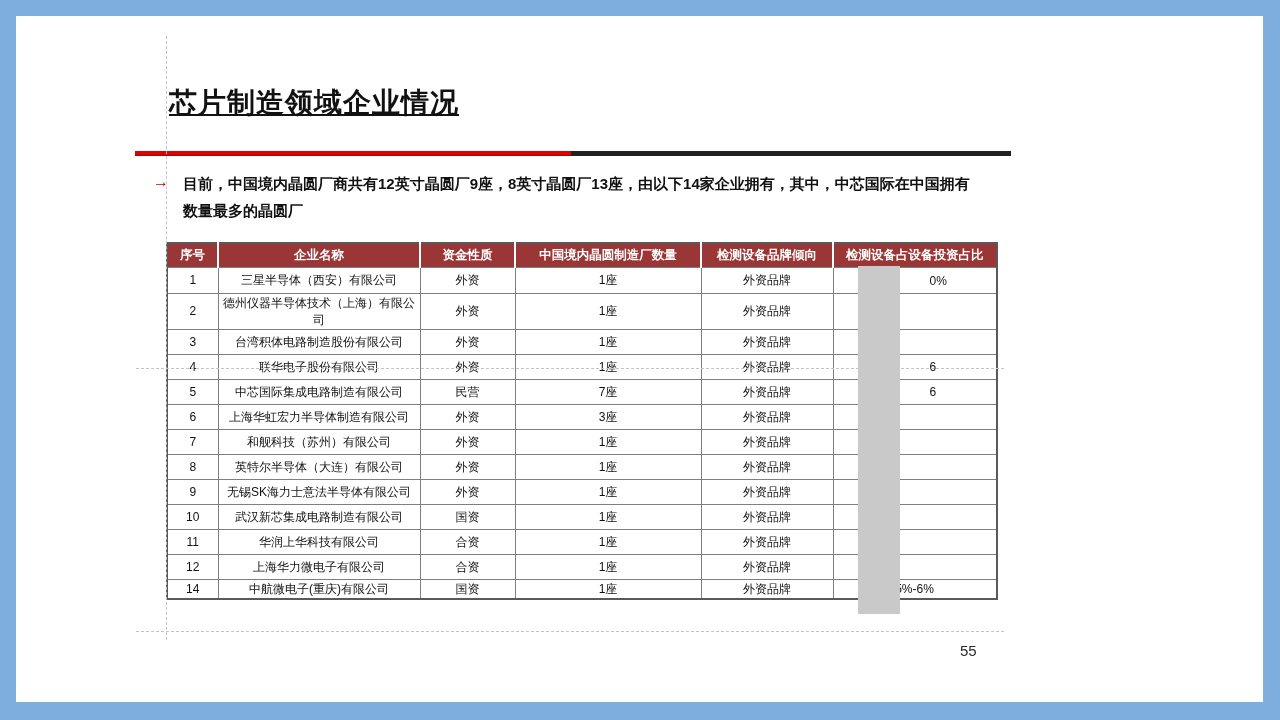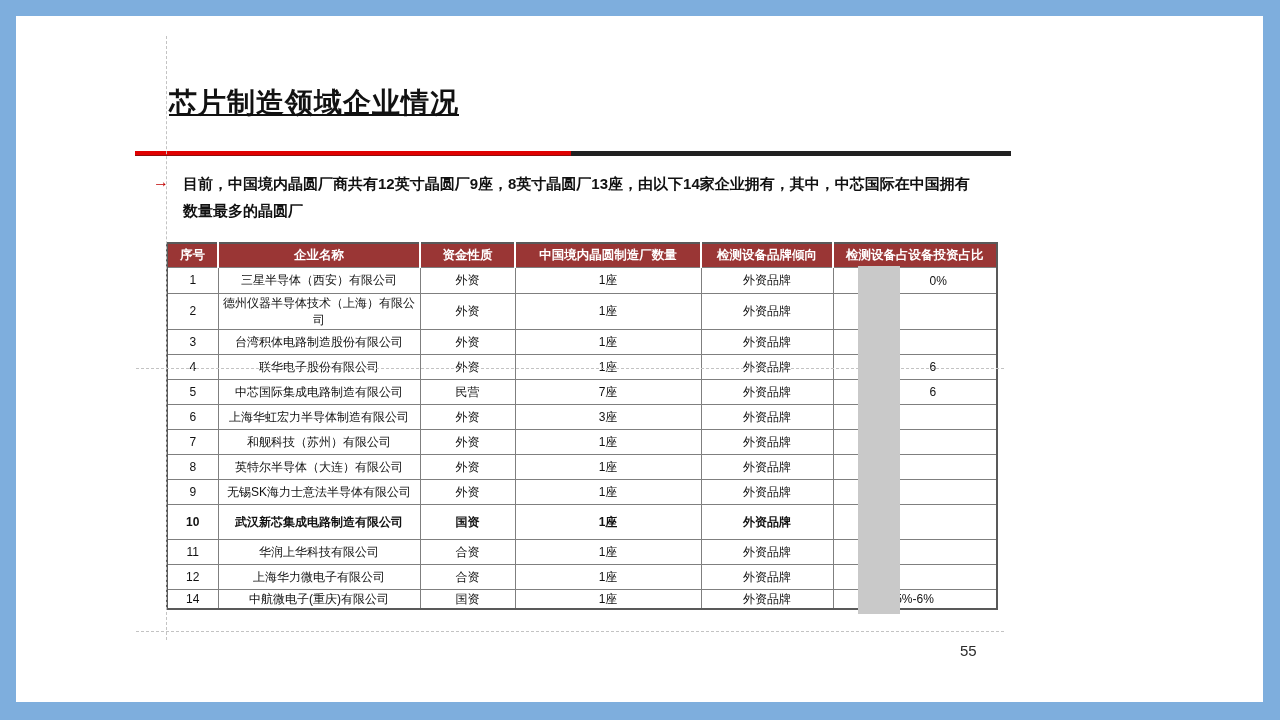--- a/index.html
+++ b/index.html
@@ -213,21 +213,21 @@
             </td>
           </tr>
           <tr style="height: 25px;">
             <td>9</td>
             <td>无锡SK海力士意法半导体有限公司</td>
             <td>外资</td>
             <td>1座</td>
             <td>外资品牌</td>
             <td class="ratio-cell"></td>
           </tr>
-          <tr style="height: 35px; font-weight: bold;">
+          <tr style="height: 25px;">
             <td>10</td>
             <td>武汉新芯集成电路制造有限公司</td>
             <td>国资</td>
             <td>1座</td>
             <td>外资品牌</td>
             <td class="ratio-cell"></td>
           </tr>
           <tr style="height: 25px; margin-top: 34px;">
             <td>11</td>
             <td>华润上华科技有限公司</td>

